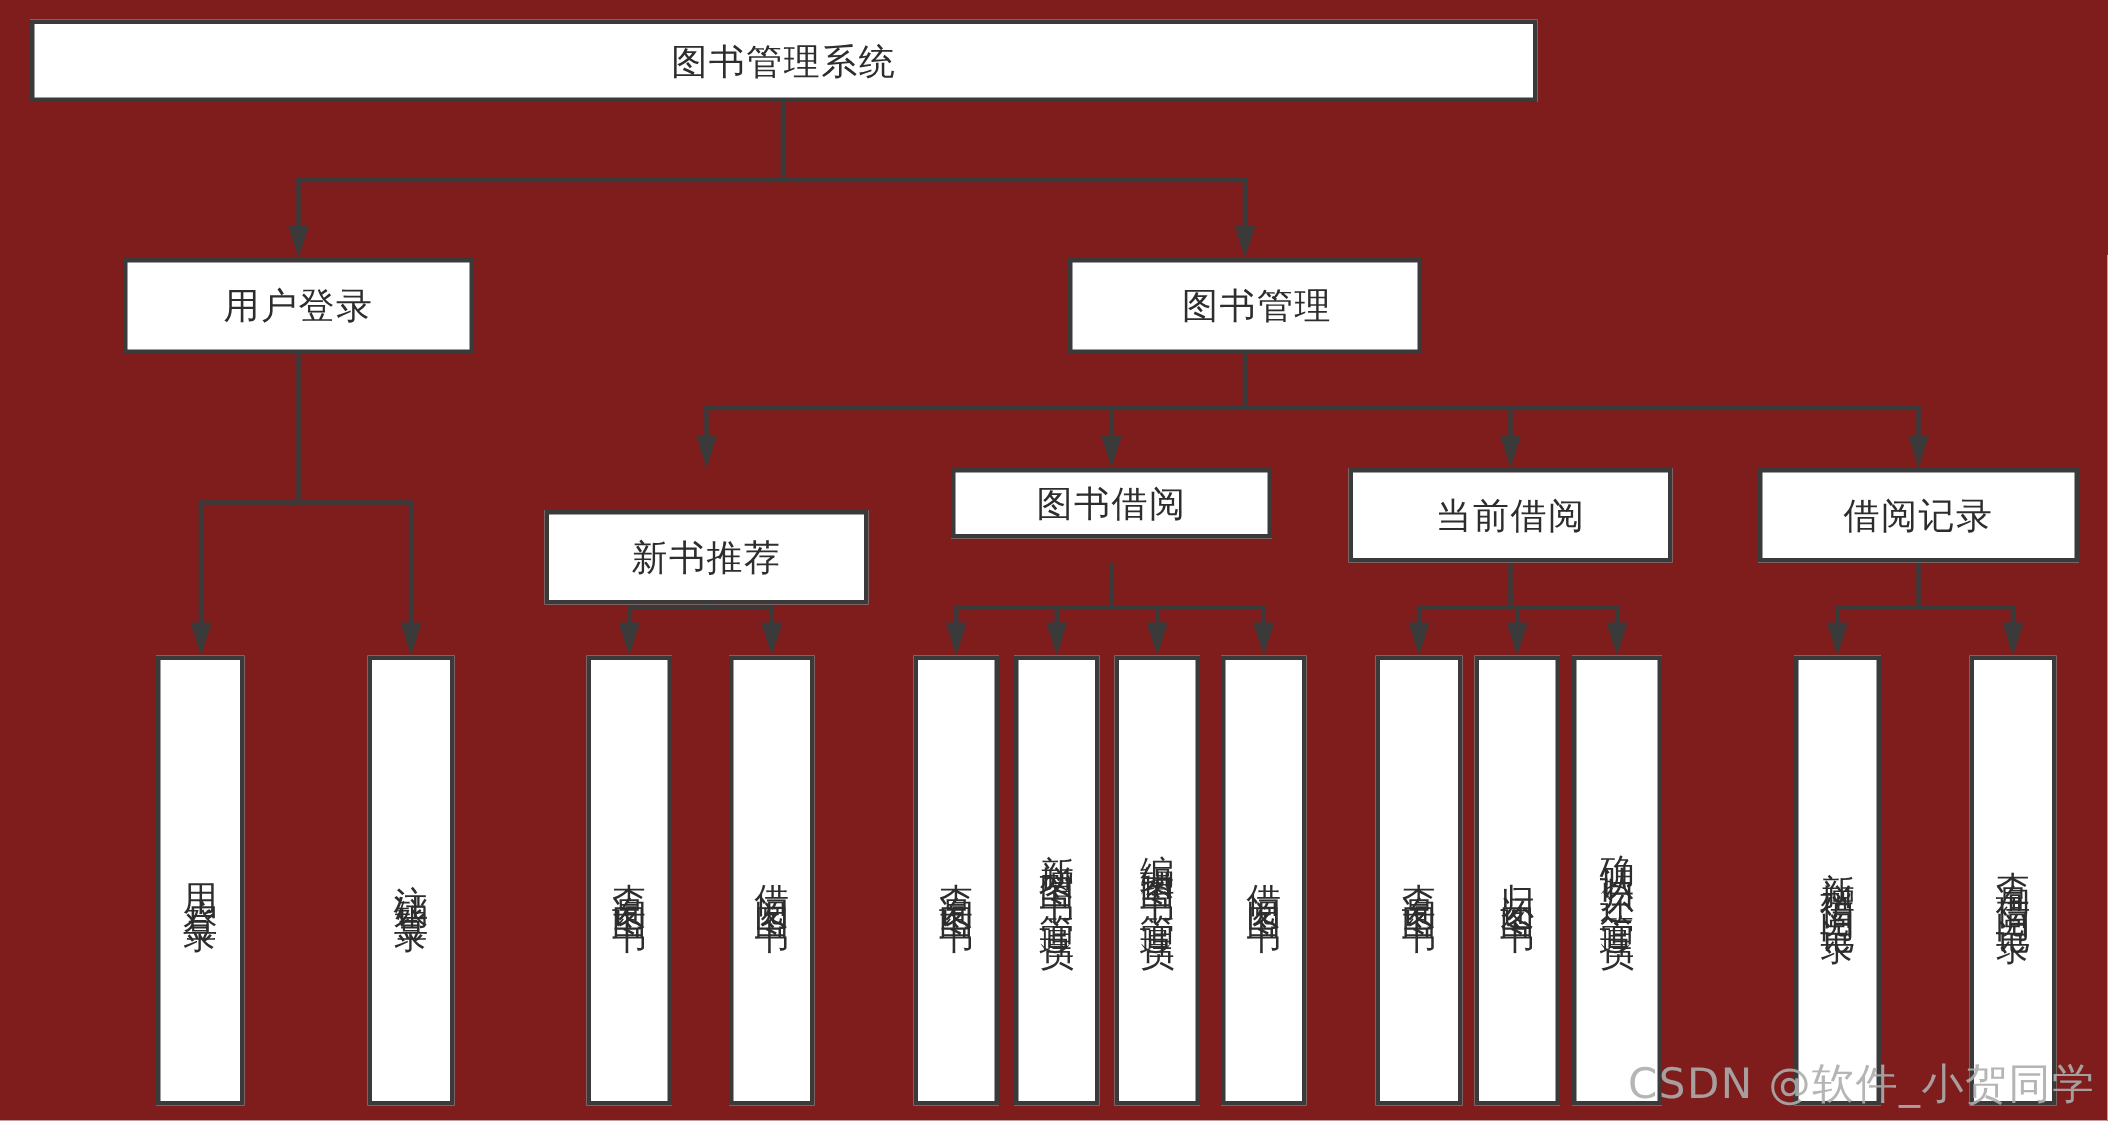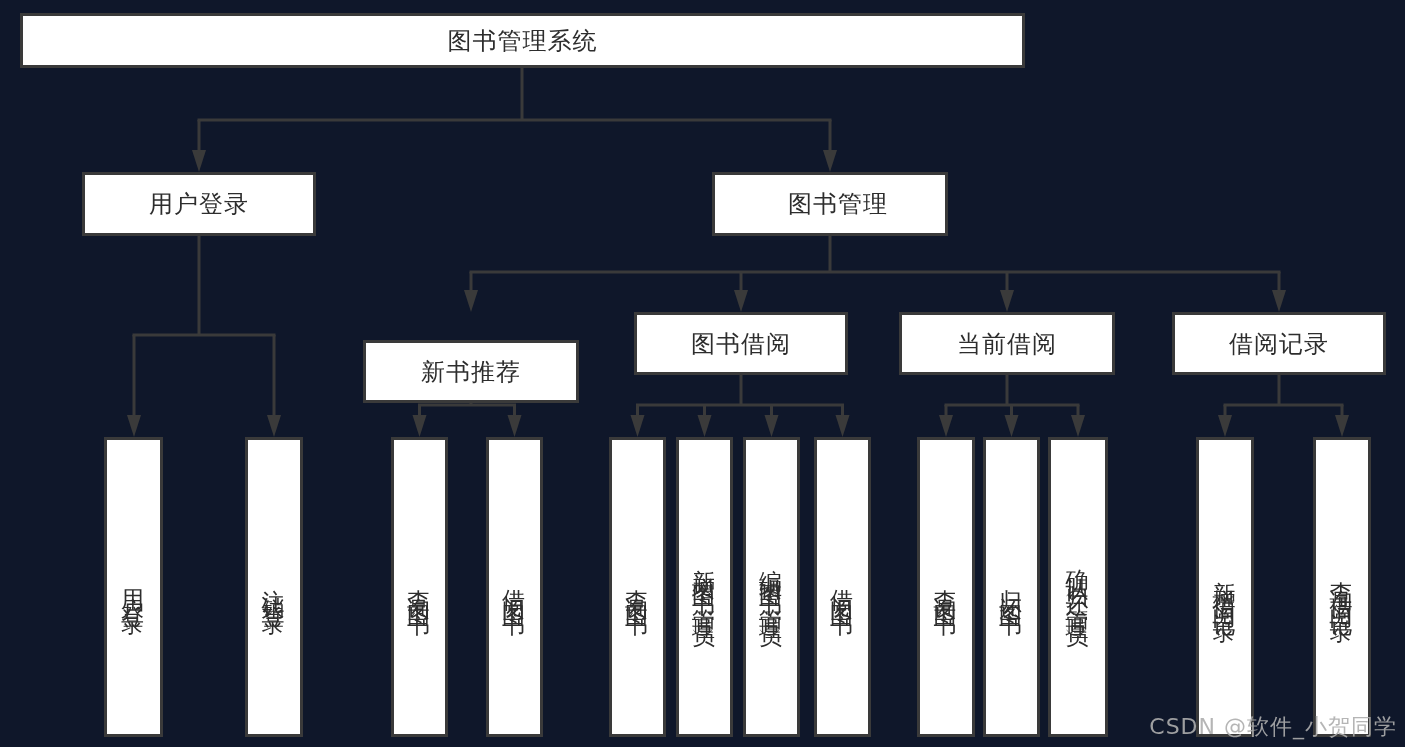--- a/index.html
+++ b/index.html
@@ -1,20 +1,20 @@
 <!DOCTYPE html>
 <html><head>
 <meta charset="utf-8">
 <style>
   html, body { margin: 0; padding: 0; background: #ffffff; }
   #canvas {
     position: relative;
     width: 1405px;
     height: 747px;
-    background: #0f172a;
+    background: #7f1d1d;
     font-family: "DejaVu Sans", "Liberation Sans", sans-serif;
     overflow: hidden;
   }
   #connectors {
     position: absolute;
     left: 0; top: 0;
     width: 1405px; height: 747px;
     pointer-events: none;
   }
   .box {
@@ -34,21 +34,21 @@
     writing-mode: vertical-rl;
     text-orientation: mixed;
     font-size: 23px;
     letter-spacing: 8px;
     white-space: normal;
   }
   #watermark {
     position: absolute;
     right: 8px;
     bottom: 5px;
-    font-size: 22px;
+    font-size: 28px;
     letter-spacing: 1px;
     color: rgba(173, 173, 173, 0.9);
     z-index: 10;
   }
 </style>
 </head>
 <body>
 
 <div id="canvas">
 
@@ -114,21 +114,21 @@
   <div class="box" style="left:82px; top:172px; width:234px; height:64px;">
     <span>用户登录</span>
   </div>
   <div class="box" style="left:712px; top:172px; width:236px; height:64px;padding-left:16px;">
     <span>图书管理</span>
   </div>
 
   <div class="box" style="left:363px; top:312px; width:216px; height:63px;margin-top:28px;">
     <span>新书推荐</span>
   </div>
-  <div class="box" style="left:634px; top:312px; width:214px; height:63px;">
+  <div class="box" style="left:634px; top:312px; width:214px; height:47px;">
     <span>图书借阅</span>
   </div>
   <div class="box" style="left:899px; top:312px; width:216px; height:63px;font-family:Liberation Serif, serif;">
     <span>当前借阅</span>
   </div>
   <div class="box" style="left:1172px; top:312px; width:214px; height:63px;">
     <span>借阅记录</span>
   </div>
 
   <div class="box leaf" style="left:104px; top:437px; width:59px; height:300px;">

